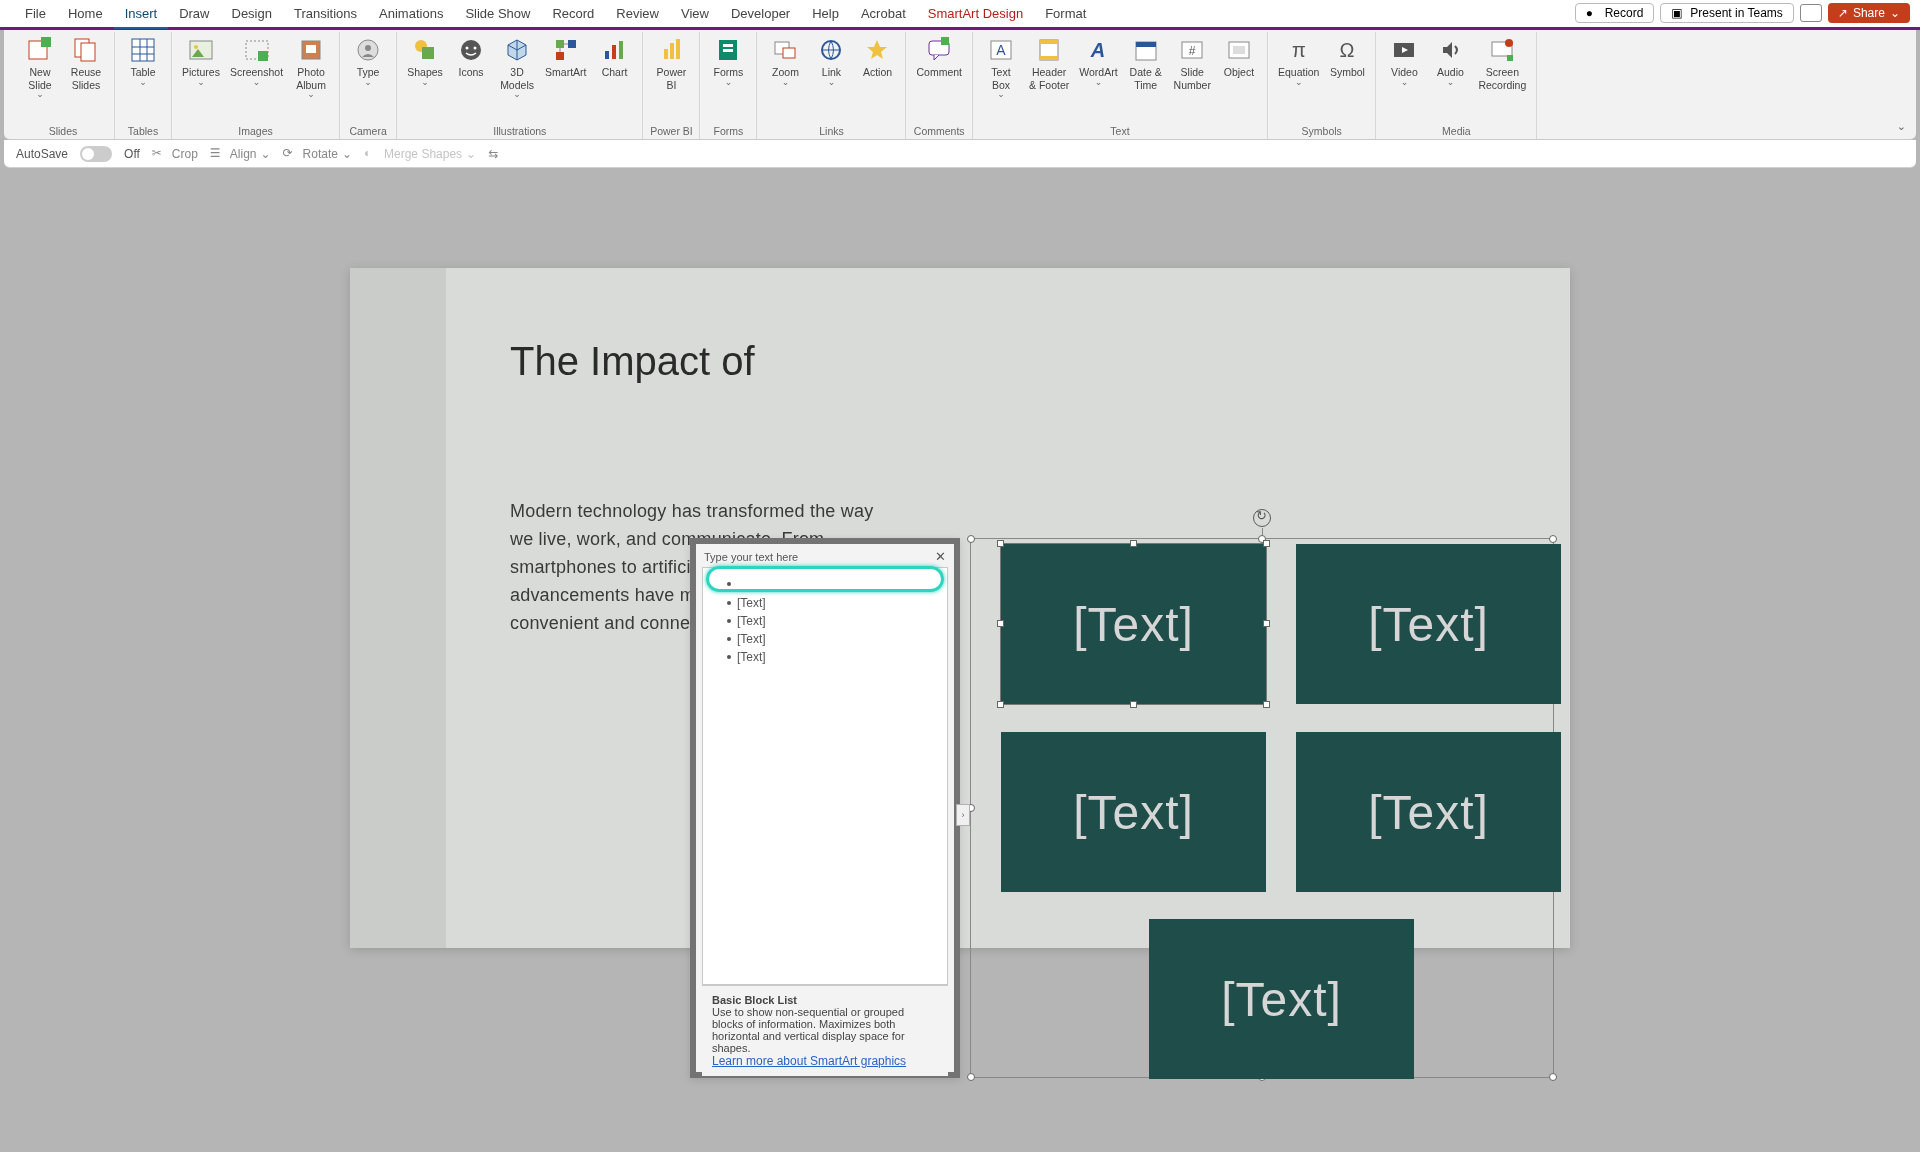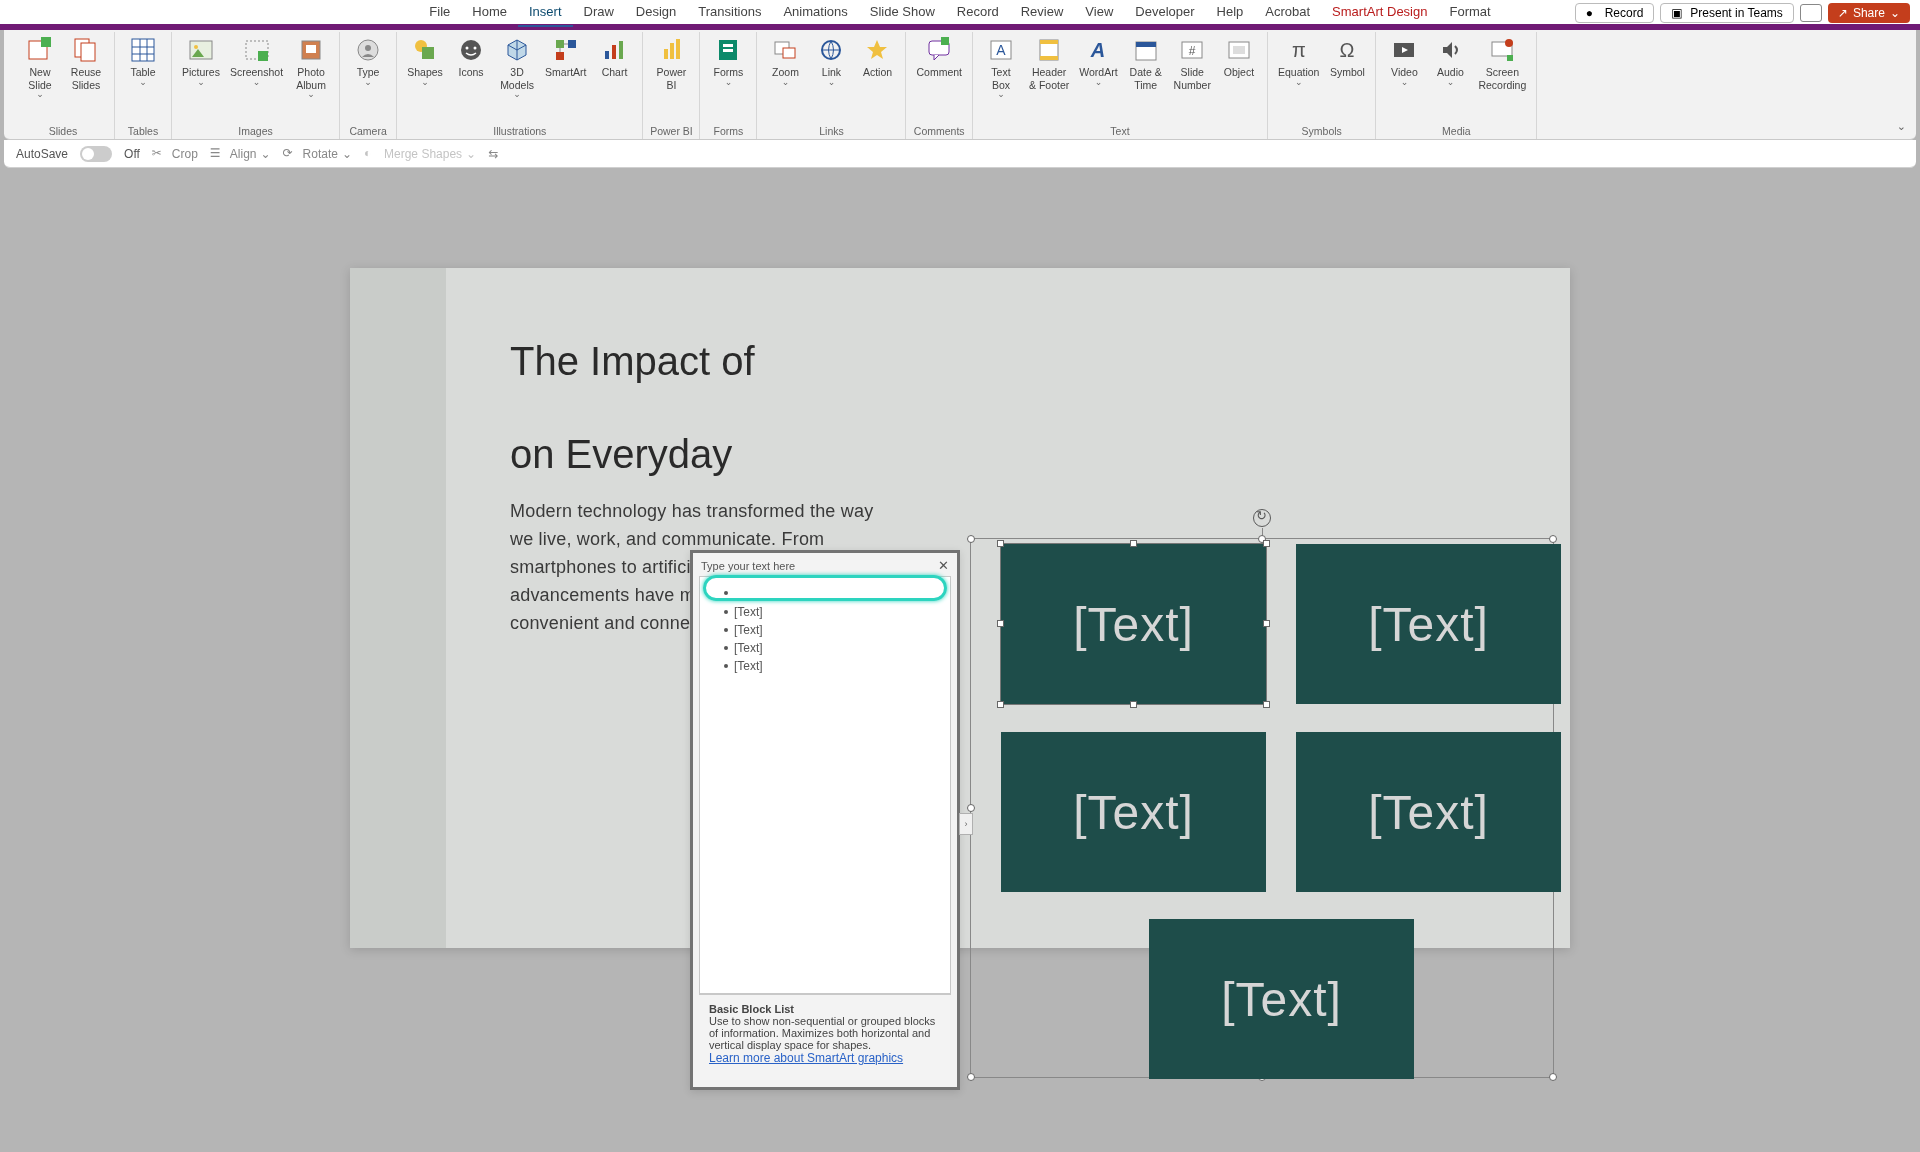--- a/index.html
+++ b/index.html
@@ -1,19 +1,19 @@
 <!DOCTYPE html>
 <html><head>
 <meta charset="utf-8">
 <style>
 * { margin: 0; padding: 0; box-sizing: border-box; font-family: "Segoe UI", Arial, sans-serif; }
 body { background: #b5b5b5; width: 1920px; height: 1152px; overflow: hidden; }
 
 
-.menubar { background: #fff; height: 30px; display: flex; align-items: center; padding: 0 14px; border-bottom: 6px solid #701a75; position: relative; justify-content: center; }
+.menubar { background: #fff; height: 30px; display: flex; align-items: center; padding: 0 14px; border-bottom: 3px solid #701a75; position: relative; }
 .menubar .tab { padding: 0 11px; font-size: 13px; color: #444; height: 30px; line-height: 30px; cursor: pointer; }
 .menubar .tab.active { border-bottom: 2px solid #2b579a; color: #0c4a6e; }
 .menubar .tab.sa { color: #b91c1c; }
 .menubar .right { position: absolute; right: 10px; top: 3px; display: flex; gap: 6px; align-items: center; }
 .pill { border: 1px solid #bbb; border-radius: 4px; padding: 2px 10px; font-size: 12px; display: flex; align-items: center; gap: 5px; background: #fff; }
 .pill.share { background: #c43e1c; color: #fff; border: none; padding: 3px 10px; }
 .smallico { width: 14px; height: 14px; display: inline-block; }
 .chatico { width: 22px; height: 18px; border: 1px solid #888; border-radius: 3px; }
 
 
@@ -47,21 +47,21 @@
 .sa-handle { width: 8px; height: 8px; background: #fff; border: 1px solid #666; border-radius: 50%; position: absolute; }
 .sa-rot { position: absolute; left: 50%; top: -30px; transform: translateX(-50%); width: 18px; height: 18px; border: 1.5px solid #5a5a5a; border-radius: 50%; }
 .sa-rot::before { content: ""; position: absolute; width: 1px; height: 12px; background: #888; left: 50%; top: 18px; }
 .sa-rot::after { content: "↻"; position: absolute; left: 2px; top: -2px; font-size: 13px; color: #5a5a5a; }
 
 .sa-block { position: absolute; background: #1e4d4a; color: #d6d6d6; display: flex; align-items: center; justify-content: center; font-family: Georgia, serif; font-size: 48px; letter-spacing: 1px; }
 .sa-block.sel { outline: 1px solid #777; }
 .sel-h { width: 7px; height: 7px; background: #fff; border: 1px solid #666; position: absolute; }
 
 
-.textpane { position: absolute; left: 690px; top: 382px; width: 270px; height: 540px; background: #f3f3f3; border: 3px solid #737373; box-shadow: 0 2px 8px rgba(0,0,0,0.12); }
+.textpane { position: absolute; left: 690px; top: 370px; width: 270px; height: 540px; background: #f3f3f3; border: 6px solid #737373; box-shadow: 0 2px 8px rgba(0,0,0,0.12); }
 .tp-head { font-size: 11px; color: #555; padding: 5px 8px 3px 8px; display: flex; justify-content: space-between; align-items: center; }
 .tp-close { font-size: 13px; color: #555; cursor: pointer; }
 .tp-body { border: 1px solid #c8c8c8; margin: 0 6px; background: #fff; height: 418px; padding: 4px 6px; font-size: 12px; }
 .tp-hl { position: absolute; left: 10px; top: 22px; right: 10px; height: 26px; border: 3px solid #2dd4bf; border-radius: 14px; box-shadow: 0 0 4px #2dd4bf; pointer-events: none; }
 .tp-item { display: flex; align-items: center; gap: 6px; padding: 2px 0 2px 18px; font-size: 12px; color: #555; }
 .tp-bullet { width: 4px; height: 4px; background: #555; border-radius: 50%; }
 .tp-first { padding: 4px 0 4px 18px; height: 22px; }
 .tp-first .tp-bullet { margin-top: 2px; }
 .tp-info { padding: 8px 10px; font-size: 11px; color: #444; border-top: 1px solid #c8c8c8; margin: 0 6px; background: #f3f3f3; }
 .tp-info b { font-weight: 600; }
@@ -479,21 +479,20 @@
   <span class="qbtn" style="opacity:0.5"><span class="qico">◐</span><span>Merge Shapes</span> ⌄</span>
   <span class="qbtn">⇆</span>
 </div>
 
 <div class="canvas-area">
   <div class="slide">
     <div class="slide-left"></div>
     <div class="title">
       <span>The Impact of</span><br>
       <br>
-      <span>on Everyday</span>
     </div>
     <div class="body">Modern technology has transformed the way we live, work, and communicate. From smartphones to artificial intelligence, these advancements have made our lives more convenient and connected than ever before.</div>
   </div>
 
   <div class="sa-cont">
     <div class="sa-rot"></div>
     <div class="sa-handle" style="left:-4px;top:-4px"></div>
     <div class="sa-handle" style="right:-4px;top:-4px"></div>
     <div class="sa-handle" style="left:-4px;bottom:-4px"></div>
     <div class="sa-handle" style="right:-4px;bottom:-4px"></div>

